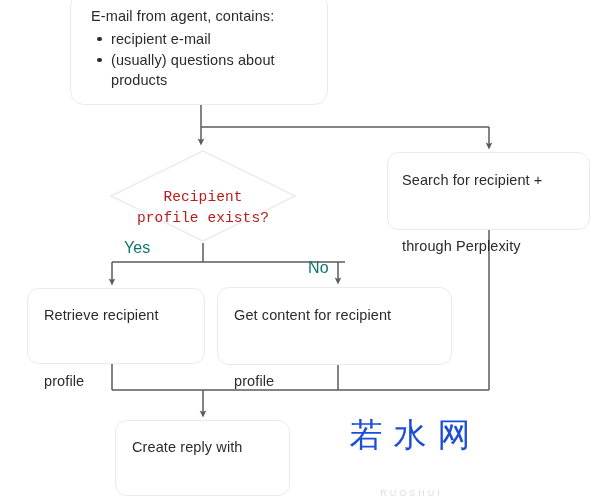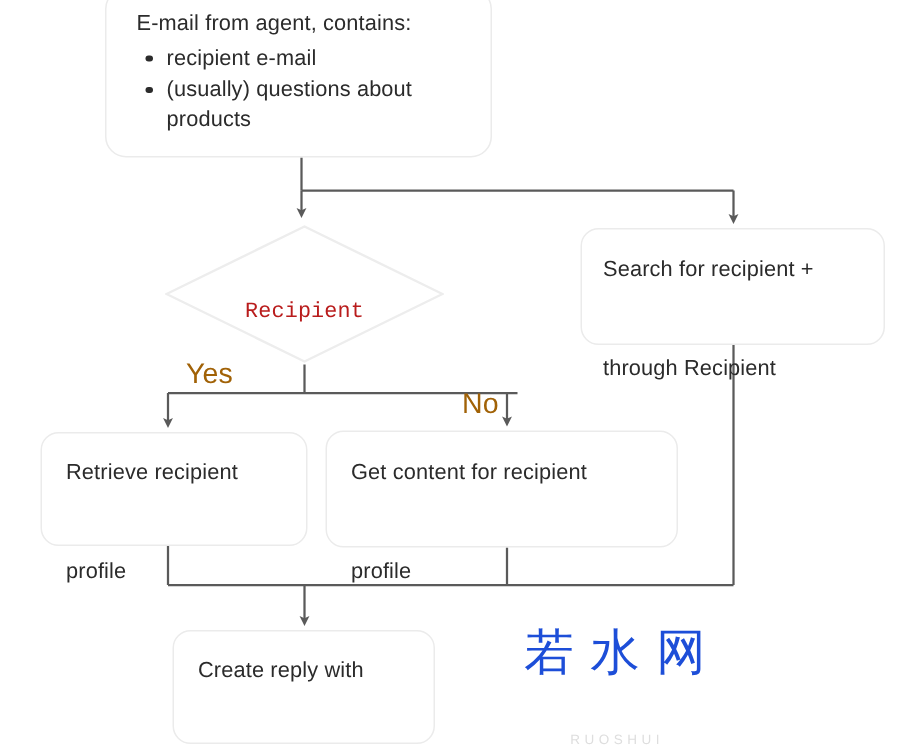--- a/index.html
+++ b/index.html
@@ -132,22 +132,22 @@
   #node-reply {
     left: 115px;
     top: 420px;
     width: 175px;
     height: 76px;
     padding: 10px 12px 10px 16px;
   }
 
   .edge-label {
     position: absolute;
-    color: #a16207;
-    font-size: 19px;
+    color: #0f766e;
+    font-size: 16px;
     letter-spacing: 0.1px;
   }
   #label-yes { left: 124px; top: 239px; }
   #label-no  { left: 308px; top: 239px; margin-top: 20px; }
 
   #watermark {
     position: absolute;
     right: 6px;
     bottom: 2px;
     width: 168px;
@@ -220,26 +220,27 @@
       <li>(usually) questions about products</li>
     </ul>
   </div>
 
   <div id="node-decision">
     <svg class="diamond-shape" viewBox="0 0 186 92" preserveAspectRatio="none">
       <polygon points="93,1 185,46 93,91 1,46" fill="#ffffff" stroke="#ededed" stroke-width="1.6"></polygon>
     </svg>
     <div class="diamond-label">
       <div>Recipient</div>
+      <div>profile exists?</div>
     </div>
   </div>
 
   <div class="node" id="node-search">
     <div class="line">Search for recipient +</div>
-    <div class="line">through Recipient</div>
+    <div class="line">through Perplexity</div>
   </div>
 
   <div class="node" id="node-retrieve">
     <div class="line">Retrieve recipient</div>
     <div class="line">profile</div>
   </div>
 
   <div class="node" id="node-getcontent">
     <div class="line">Get content for recipient</div>
     <div class="line">profile</div>

